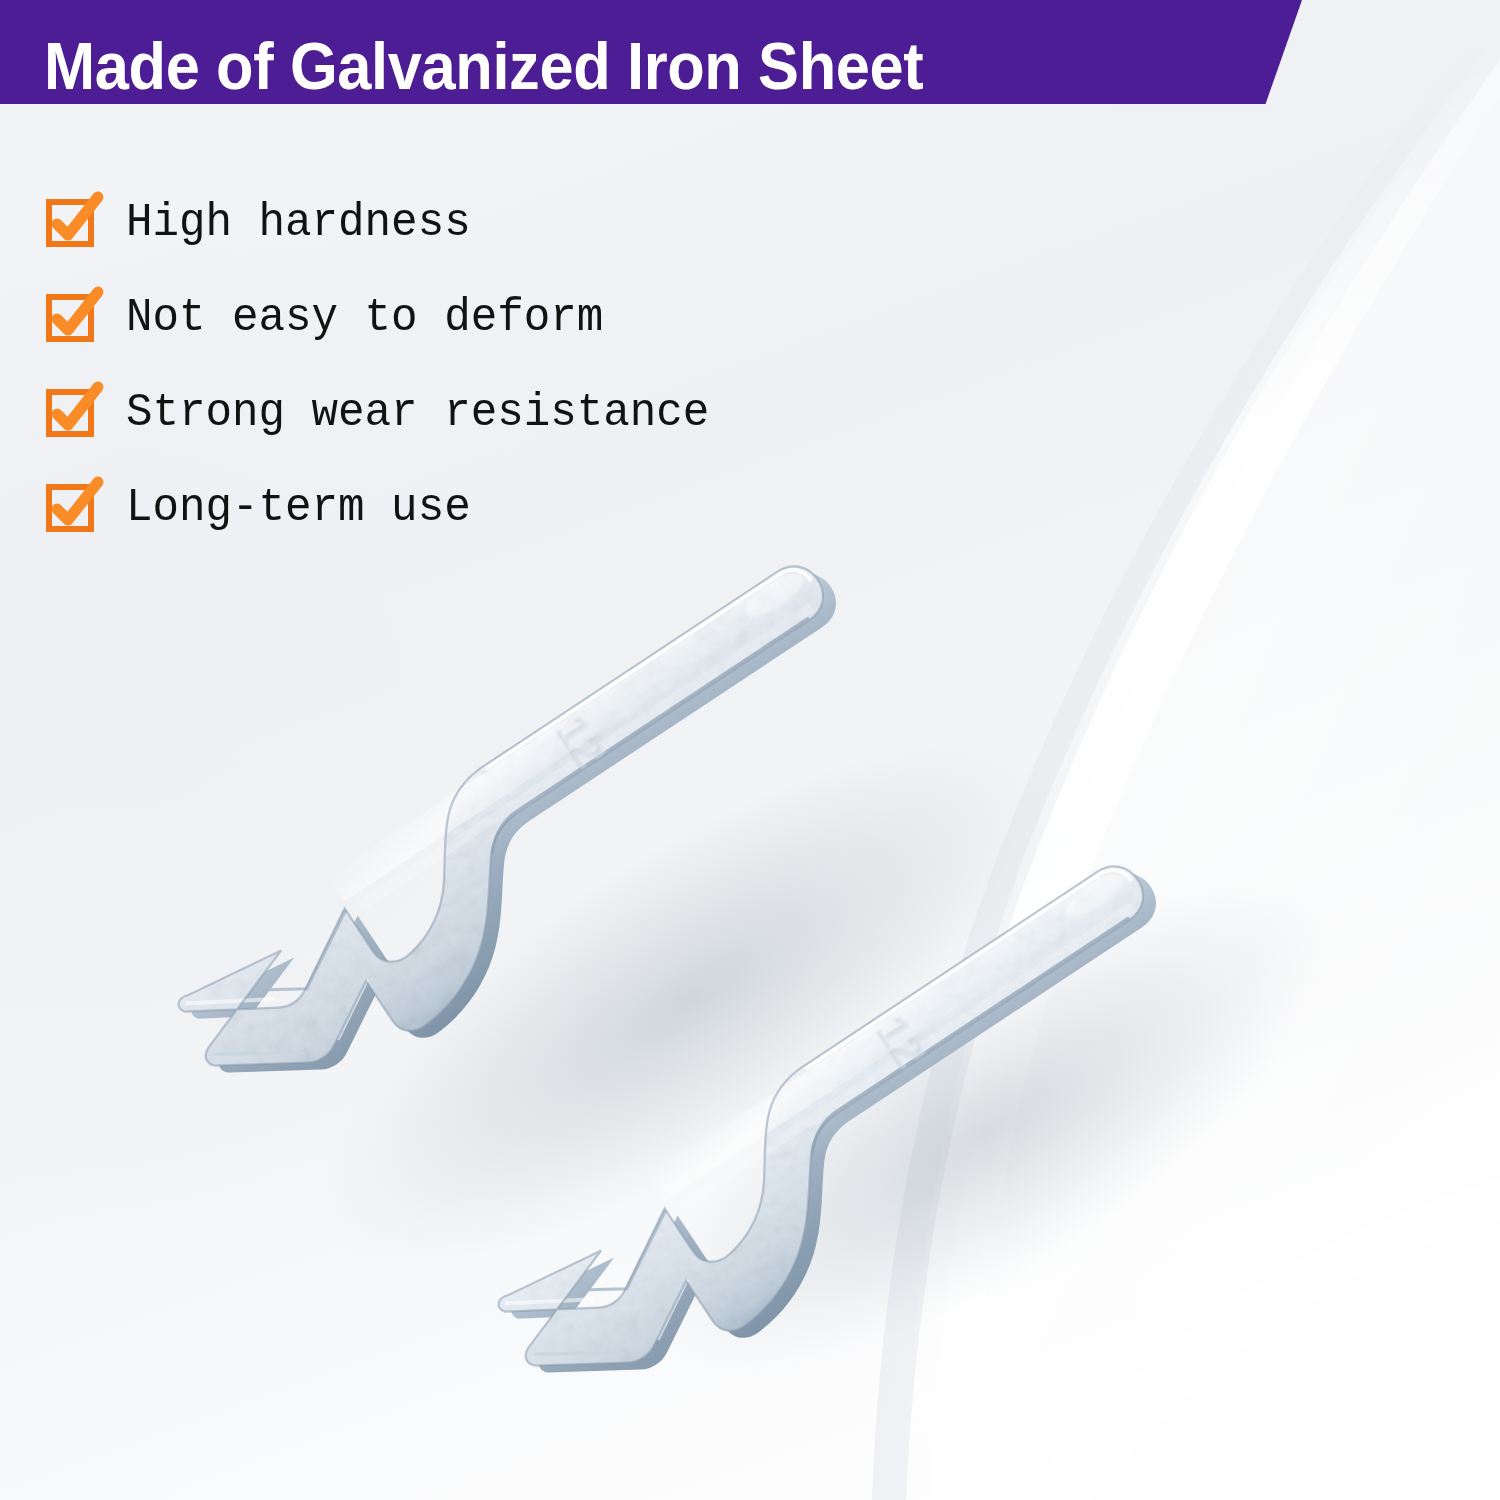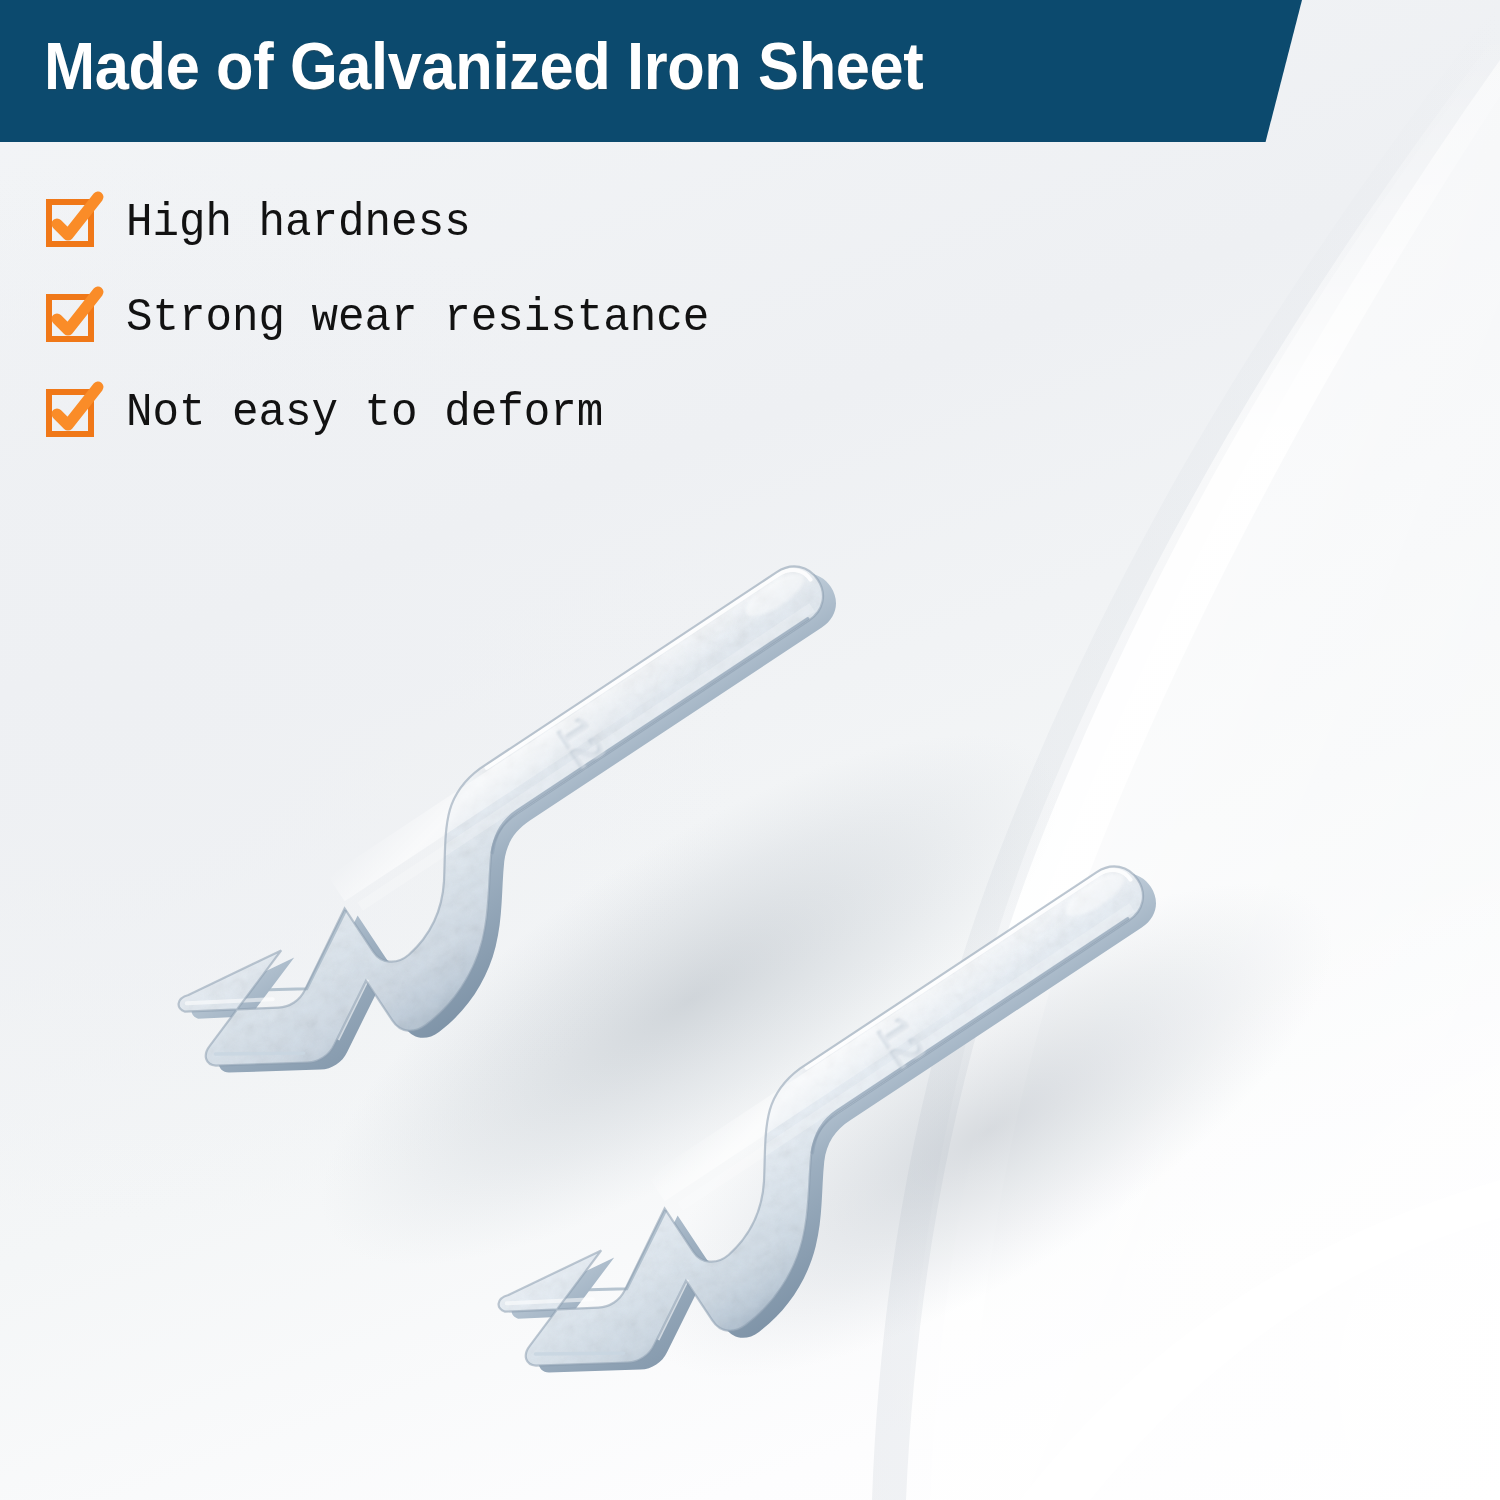--- a/index.html
+++ b/index.html
@@ -30,22 +30,22 @@
       linear-gradient(160deg, #f3f5f7 0%, #eef0f3 34%, #f4f6f7 62%, #fdfdfe 86%, #ffffff 100%);
   }
   .bg-swoosh { position: absolute; inset: 0; }
 
   
   .banner {
     position: absolute;
     left: 0;
     top: 0;
     width: 1302px;
-    height: 142px;
-    background: #0c4a6e;
+    height: 104px;
+    background: #4c1d95;
     clip-path: polygon(0 0, 100% 0, 97.2% 100%, 0 100%);
     z-index: 5;
   }
   .banner-title {
     position: absolute;
     left: 44px;
     top: 26px;
     font-size: 66px;
     line-height: 80px;
     font-weight: 700;
@@ -309,29 +309,38 @@
     </div>
 
 
     <div class="feature-row">
       <span class="check-icon">
         <svg viewBox="0 0 54 54">
           <rect x="3" y="6" width="42" height="42" fill="none" stroke="#f07818" stroke-width="6"></rect>
           <path d="M11 28 L22 39 L52 1" fill="none" stroke="#fa8c28" stroke-width="11" stroke-linecap="round" stroke-linejoin="round"></path>
         </svg>
       </span>
-      <span class="feature-label">Strong wear resistance</span>
+      <span class="feature-label">Not easy to deform</span>
     </div>
 
     <div class="feature-row">
       <span class="check-icon">
         <svg viewBox="0 0 54 54">
           <rect x="3" y="6" width="42" height="42" fill="none" stroke="#f07818" stroke-width="6"></rect>
           <path d="M11 28 L22 39 L52 1" fill="none" stroke="#fa8c28" stroke-width="11" stroke-linecap="round" stroke-linejoin="round"></path>
         </svg>
       </span>
-      <span class="feature-label">Not easy to deform</span>
+      <span class="feature-label">Strong wear resistance</span>
     </div>
 
+    <div class="feature-row">
+      <span class="check-icon">
+        <svg viewBox="0 0 54 54">
+          <rect x="3" y="6" width="42" height="42" fill="none" stroke="#f07818" stroke-width="6"></rect>
+          <path d="M11 28 L22 39 L52 1" fill="none" stroke="#fa8c28" stroke-width="11" stroke-linecap="round" stroke-linejoin="round"></path>
+        </svg>
+      </span>
+      <span class="feature-label">Long-term use</span>
+    </div>
 
   </div>
 
 </div>
 
 </body></html>

